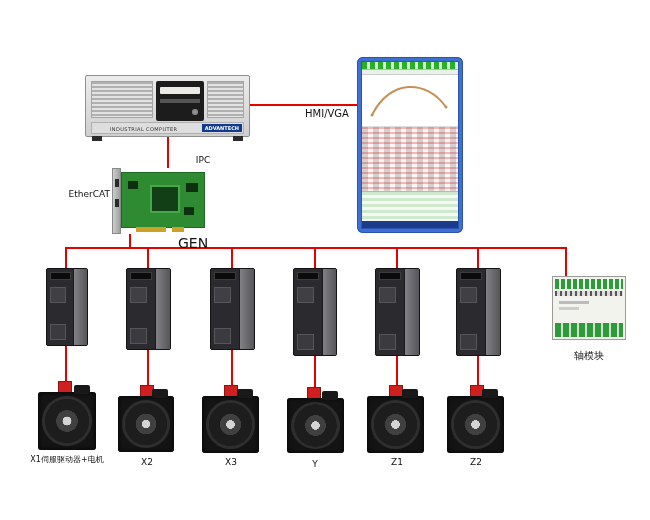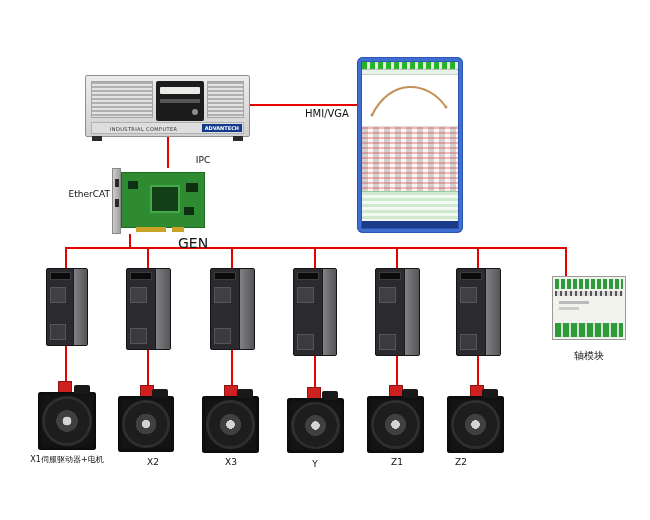--- a/index.html
+++ b/index.html
@@ -226,19 +226,19 @@
   <div class="motor" style="left:367px;top:396px;width:57px;height:57px">
     <div class="face"></div>
       <div class="cable"></div>
   </div>
   <div class="motor" style="left:447px;top:396px;width:57px;height:57px">
     <div class="face"></div>
       <div class="cable"></div>
   </div>
 
   <div class="lbl" style="left:2px;top:456px;width:130px;font-size:8px">X1伺服驱动器+电机</div>
-  <div class="lbl" style="left:133px;top:458px;width:40px">X2</div>
+  <div class="lbl" style="left:127px;top:458px;width:40px">X2</div>
   <div class="lbl" style="left:211px;top:458px;width:40px">X3</div>
   <div class="lbl" style="left:295px;top:460px;width:40px">Y</div>
   <div class="lbl" style="left:377px;top:458px;width:40px">Z1</div>
-  <div class="lbl" style="left:441px;top:458px;width:40px">Z2</div>
+  <div class="lbl" style="left:456px;top:458px;width:40px">Z2</div>
 
 </div>
 
 </body></html>

